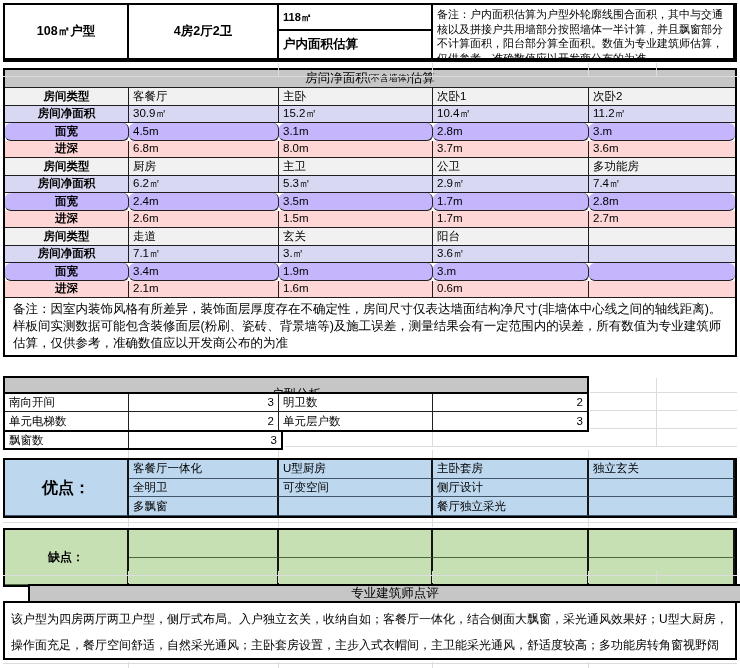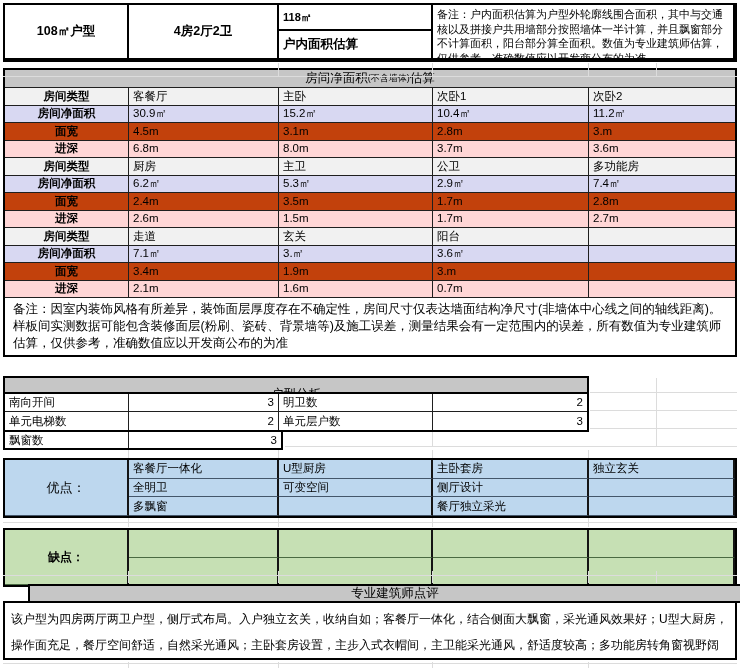--- a/index.html
+++ b/index.html
@@ -15,21 +15,21 @@
     display:flex;align-items:center;overflow:hidden;white-space:nowrap;
   }
   .nr{border-right:none;} .nb{border-bottom:none;}
   .lbl{font-weight:bold;justify-content:center;}
   .ctr{justify-content:center;}
   .num{justify-content:flex-end;}
   .wrap{white-space:normal;align-items:flex-start;}
   
   .bt{background:#f1f1f1;}
   .ba{background:#d8d8f2;}
-  .bw{background:#c2410c;}
+  .bw{background:#c4b5fd;border-radius:6px;}
   .bd{background:#ffd6d6;}
   .hd{background:#c6c6c6;}
   .pc{background:#bdd7ee;border-right:2px solid #141414;border-bottom:1px solid #44566a;}
   .cc{background:#c6e0b4;border-right:2px solid #141414;border-bottom:1px solid #4a6a42;}
   .sm{font-size:9px;}
   .hdrbar{
     position:absolute;box-sizing:border-box;border:2px solid #000;background:#c6c6c6;
     display:flex;align-items:center;justify-content:center;font-size:12.5px;
   }
   .vl,.hl{position:absolute;background:#dcdcdc;}
@@ -55,21 +55,21 @@
   #anRow3{left:3px;top:430px;width:280px;height:20px;
     grid-template-columns:124px 1fr;grid-template-rows:1fr;}
 
   
   #prosTable{left:3px;top:458px;width:734px;height:60px;
     grid-template-columns:124px 150px 154px 156px 1fr;grid-template-rows:repeat(3,1fr);
     border:2px solid #000;background:#bdd7ee;}
   #consTable{left:3px;top:528px;width:734px;height:59px;
     grid-template-columns:124px 150px 154px 156px 1fr;grid-template-rows:repeat(2,1fr);
     border:2px solid #000;background:#c6e0b4;}
-  .bigcell{grid-row:1/4;font-weight:normal;font-size:13px;justify-content:center;}
+  .bigcell{grid-row:1/4;font-weight:bold;font-size:16px;justify-content:center;}
   .bigcell2{grid-row:1/3;font-weight:bold;font-size:12px;justify-content:center;}
 
   
   #rvHdr{left:3px;top:584px;width:734px;height:19px;margin-left:25px;}
   #rvBody{left:3px;top:601px;width:734px;height:59px;position:absolute;box-sizing:border-box;
     border:2px solid #000;background:#fff;font-size:12px;line-height:26px;padding:3px 6px;overflow:hidden;}
 </style>
 </head>
 <body>
 
@@ -150,21 +150,21 @@
 
   <div class="cell bw lbl">面宽</div>
   <div class="cell bw">3.4m</div>
   <div class="cell bw">1.9m</div>
   <div class="cell bw">3.m</div>
   <div class="cell bw nr"></div>
 
   <div class="cell bd lbl">进深</div>
   <div class="cell bd">2.1m</div>
   <div class="cell bd">1.6m</div>
-  <div class="cell bd">0.7m</div>
+  <div class="cell bd">0.6m</div>
   <div class="cell bd nr"></div>
 
   <div class="cell span5 note wrap nr nb">备注：因室内装饰风格有所差异，装饰面层厚度存在不确定性，房间尺寸仅表达墙面结构净尺寸(非墙体中心线之间的轴线距离)。样板间实测数据可能包含装修面层(粉刷、瓷砖、背景墙等)及施工误差，测量结果会有一定范围内的误差，所有数值为专业建筑师估算，仅供参考，准确数值应以开发商公布的为准</div>
 </div>
 
 <div id="anHdr" class="hdrbar">
   <span>户型分析</span>
 </div>
 <div id="anRows" class="tbl">
   <div class="cell">南向开间</div>

